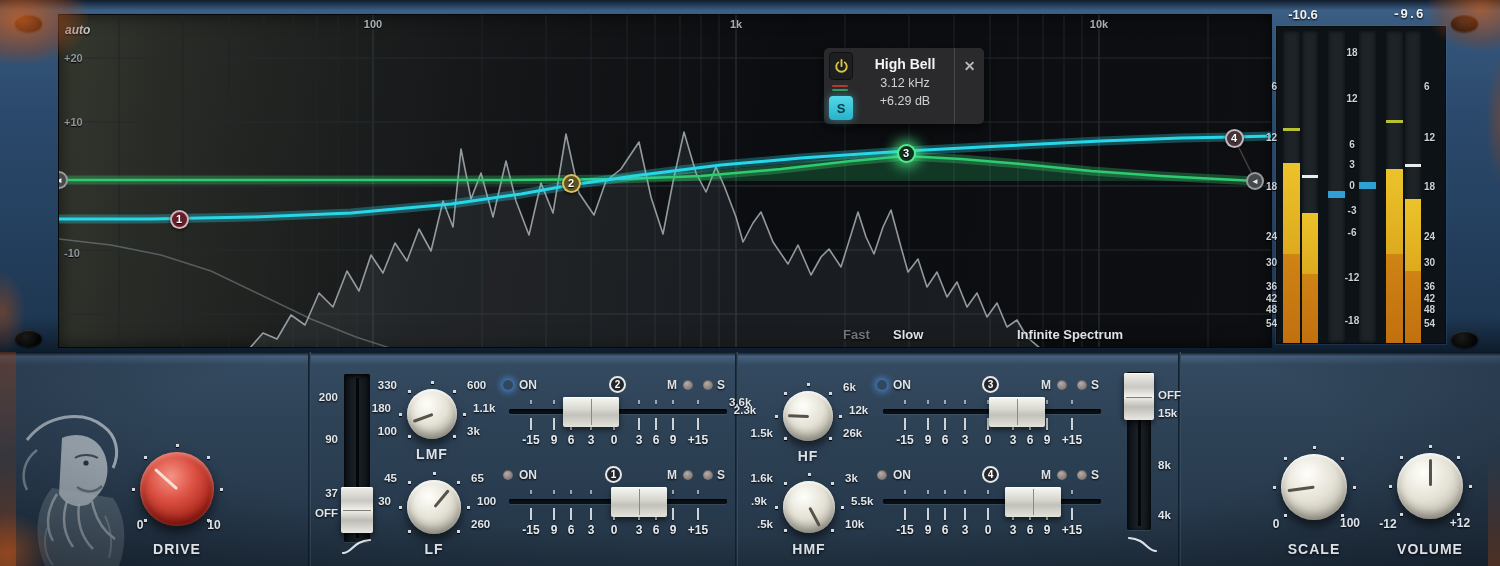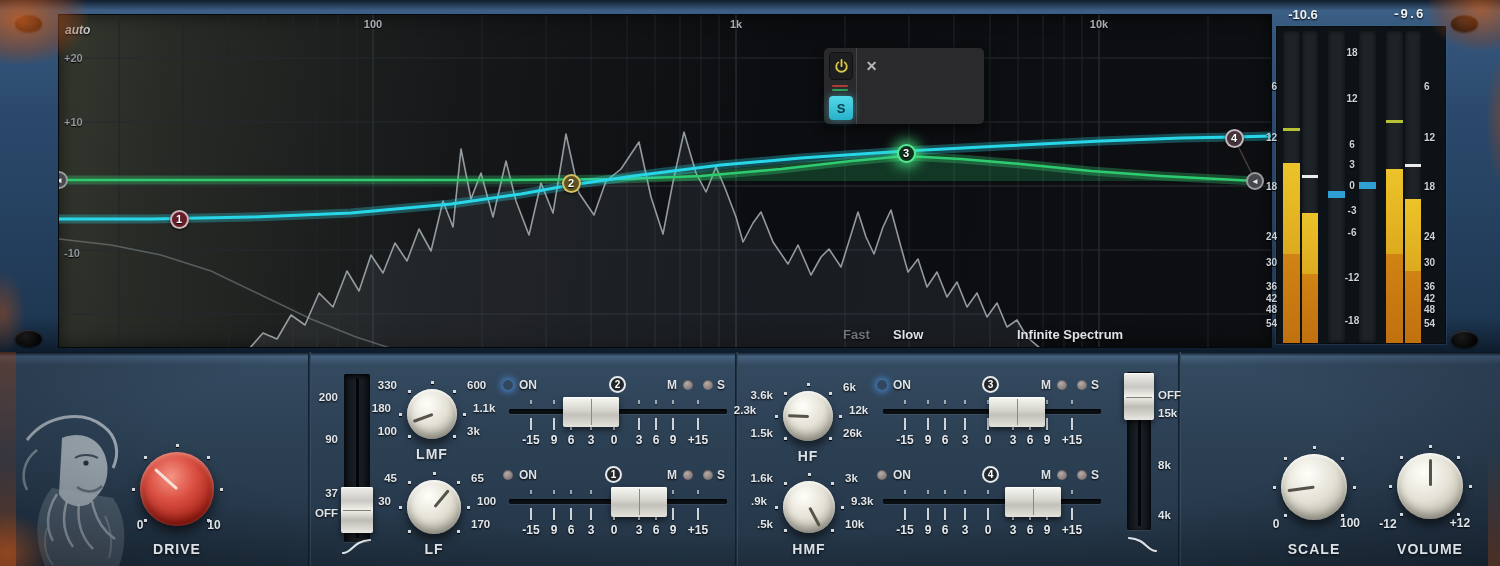--- a/index.html
+++ b/index.html
@@ -160,20 +160,25 @@
               <path d="M4.6,3.6 A5.6,5.6 0 1 0 11.4,3.6" stroke="#d9c545" stroke-width="2" fill="none" stroke-linecap="round"></path>
               <line x1="8" y1="1" x2="8" y2="7.6" stroke="#d9c545" stroke-width="2" stroke-linecap="round"></line>
             </svg>
           </div>
           <div class="tt-dashes">
             <div class="tt-dash" style="background:#b03a34;"></div>
             <div class="tt-dash" style="background:#2f9a54;"></div>
           </div>
           <div class="tt-solo">S</div>
         </div>
+        <div class="tt-main">
+          <div class="tt-title">High Bell</div>
+          <div class="tt-line">3.12 kHz</div>
+          <div class="tt-line">+6.29 dB</div>
+        </div>
         <div class="tt-close">✕</div>
       </div>
     <div class="flabel" style="left: 314px;">100</div>
         <div class="flabel" style="left: 677px;">1k</div>
         <div class="flabel" style="left: 1040px;">10k</div>
         <div class="dblabel" style="top: 37px;">+20</div>
         <div class="dblabel" style="top: 101px;">+10</div>
         <div class="dblabel" style="top: 232px;">-10</div>
         <div class="node" style="left: 110.5px; top: 194.5px; background: rgb(103, 28, 41); border: 2px solid rgba(240, 232, 232, 0.75); box-shadow: rgba(0, 0, 0, 0.7) 0px 1px 3px;">1</div>
         <div class="node" style="left: 502.5px; top: 158.5px; background: rgb(94, 83, 32); border: 2px solid rgba(226, 206, 110, 0.9); box-shadow: rgba(0, 0, 0, 0.7) 0px 1px 3px;">2</div>
@@ -461,54 +466,54 @@
       <div class="kdot" style="left: 408.458px; top: 129.458px;"></div>
       <div class="kdot" style="left: 432.5px; top: 119.5px;"></div>
       <div class="kdot" style="left: 456.542px; top: 129.458px;"></div>
       <div class="kdot" style="left: 466.5px; top: 153.5px;"></div>
       <div class="kdot" style="left: 456.542px; top: 177.542px;"></div>
       <div class="tick-label" style="left: 353px; top: 120px; width: 44px; text-align: right;">45</div>
       <div class="tick-label" style="left: 347px; top: 143px; width: 44px; text-align: right;">30</div>
       <div class="tick-label" style="left: 353px; top: 166px; width: 44px; text-align: left;">20</div>
       <div class="tick-label" style="left: 471px; top: 120px; width: 44px;">65</div>
       <div class="tick-label" style="left: 477px; top: 143px; width: 44px;">100</div>
-      <div class="tick-label" style="left: 471px; top: 166px; width: 44px;">170</div>
+      <div class="tick-label" style="left: 471px; top: 166px; width: 44px;">260</div>
       <div class="sec-label" style="left: 434px; top: 189px;">LF</div>
       <div class="knob cream" style="left: 783px; top: 39px; width: 50px; height: 50px;">
         <div class="pointer" style="height: 20.5px; background: rgb(87, 83, 74); transform: rotate(-88deg);"></div>
       </div>
       <div class="kdot" style="left: 783.873px; top: 85.1274px;"></div>
       <div class="kdot" style="left: 774.5px; top: 62.5px;"></div>
       <div class="kdot" style="left: 783.873px; top: 39.8726px;"></div>
       <div class="kdot" style="left: 806.5px; top: 30.5px;"></div>
       <div class="kdot" style="left: 829.127px; top: 39.8726px;"></div>
       <div class="kdot" style="left: 838.5px; top: 62.5px;"></div>
       <div class="kdot" style="left: 829.127px; top: 85.1274px;"></div>
-      <div class="tick-label" style="left: 729px; top: 37px; width: 44px; text-align: right;">3.6k</div>
+      <div class="tick-label" style="left: 729px; top: 44px; width: 44px; text-align: left;">3.6k</div>
       <div class="tick-label" style="left: 723px; top: 52px; width: 44px; text-align: center;">2.3k</div>
       <div class="tick-label" style="left: 729px; top: 75px; width: 44px; text-align: right;">1.5k</div>
       <div class="tick-label" style="left: 843px; top: 29px; width: 44px;">6k</div>
       <div class="tick-label" style="left: 849px; top: 52px; width: 44px;">12k</div>
       <div class="tick-label" style="left: 843px; top: 75px; width: 44px;">26k</div>
       <div class="sec-label" style="left: 808px; top: 96px;">HF</div>
       <div class="knob cream" style="left: 783px; top: 129px; width: 52px; height: 52px;">
         <div class="pointer" style="height: 21.32px; background: rgb(87, 83, 74); transform: rotate(152deg);"></div>
       </div>
       <div class="kdot" style="left: 784.165px; top: 176.835px;"></div>
       <div class="kdot" style="left: 774.5px; top: 153.5px;"></div>
       <div class="kdot" style="left: 784.165px; top: 130.165px;"></div>
       <div class="kdot" style="left: 807.5px; top: 120.5px;"></div>
       <div class="kdot" style="left: 830.835px; top: 130.165px;"></div>
       <div class="kdot" style="left: 840.5px; top: 153.5px;"></div>
       <div class="kdot" style="left: 830.835px; top: 176.835px;"></div>
       <div class="tick-label" style="left: 729px; top: 120px; width: 44px; text-align: right;">1.6k</div>
       <div class="tick-label" style="left: 723px; top: 143px; width: 44px; text-align: right;">.9k</div>
       <div class="tick-label" style="left: 729px; top: 166px; width: 44px; text-align: right;">.5k</div>
       <div class="tick-label" style="left: 845px; top: 120px; width: 44px;">3k</div>
-      <div class="tick-label" style="left: 851px; top: 143px; width: 44px;">9.3k</div>
+      <div class="tick-label" style="left: 851px; top: 143px; width: 44px;">5.5k</div>
       <div class="tick-label" style="left: 845px; top: 166px; width: 44px;">10k</div>
       <div class="sec-label" style="left: 809px; top: 189px;">HMF</div>
       <div class="knob cream" style="left: 1281px; top: 102px; width: 66px; height: 66px;">
         <div class="pointer" style="height: 27.06px; background: rgb(87, 83, 74); transform: rotate(-98deg);"></div>
       </div>
       <div class="kdot" style="left: 1284.22px; top: 161.784px;"></div>
       <div class="kdot" style="left: 1272.5px; top: 133.5px;"></div>
       <div class="kdot" style="left: 1284.22px; top: 105.216px;"></div>
       <div class="kdot" style="left: 1312.5px; top: 93.5px;"></div>
       <div class="kdot" style="left: 1340.78px; top: 105.216px;"></div>

